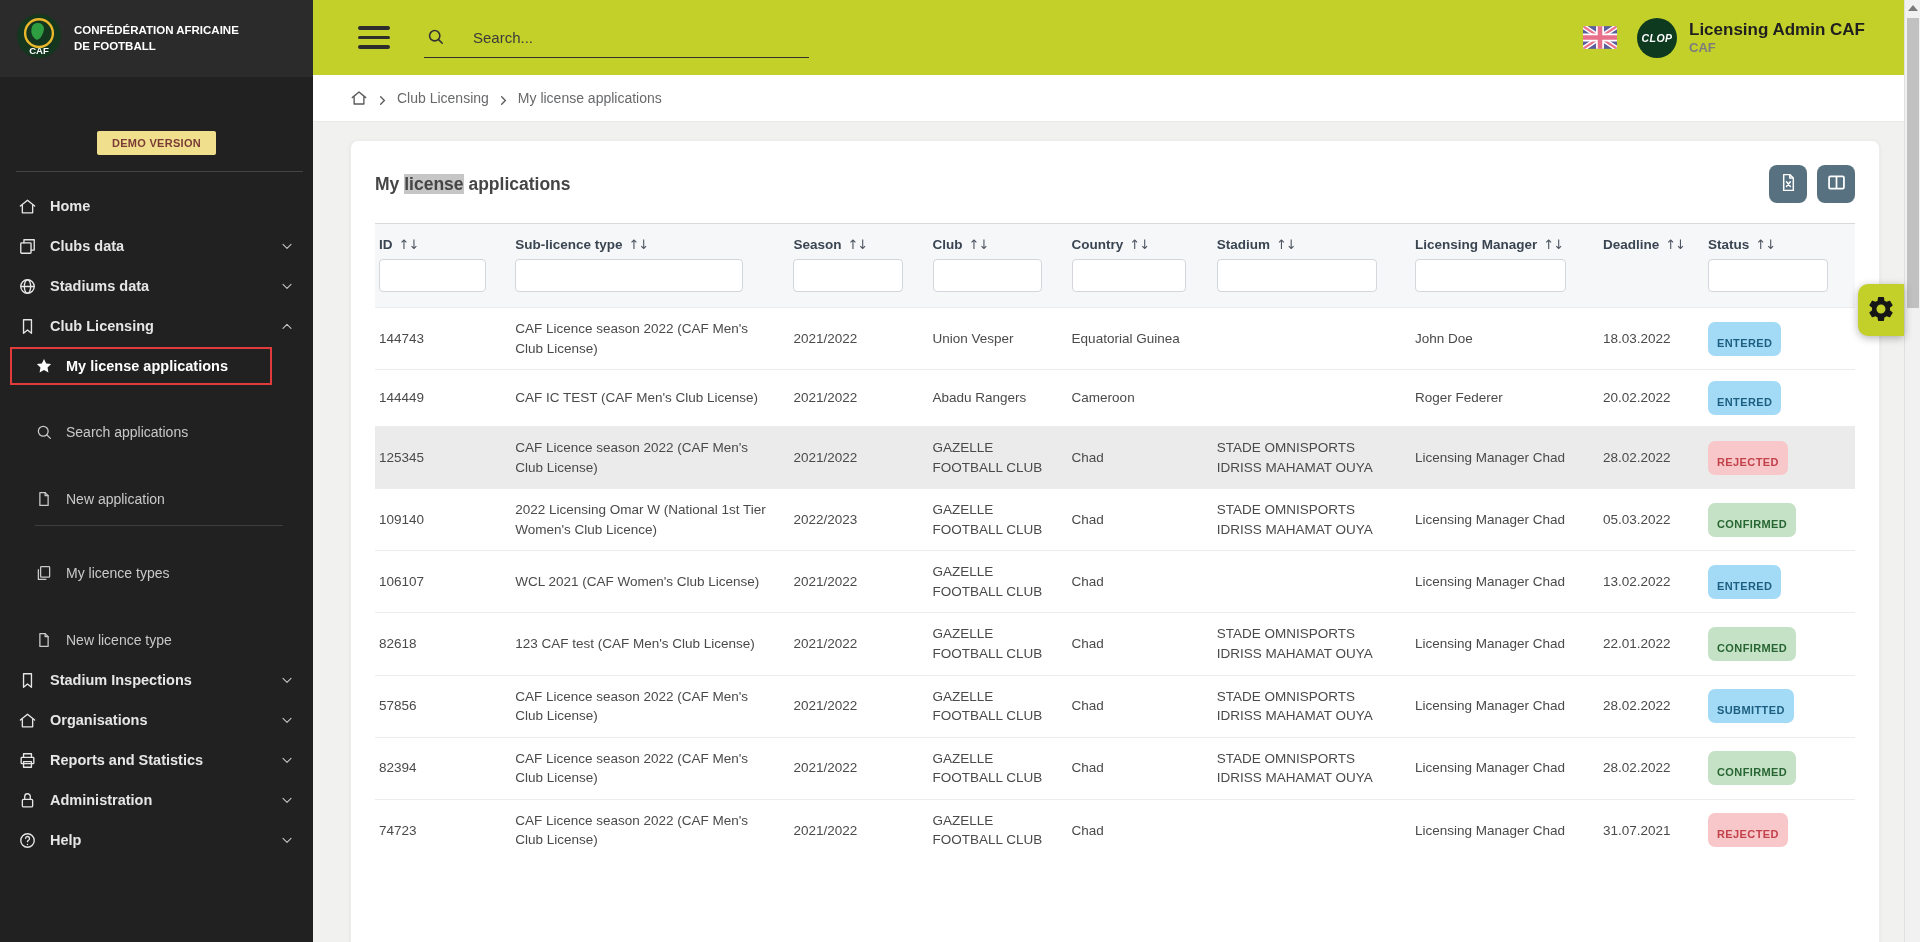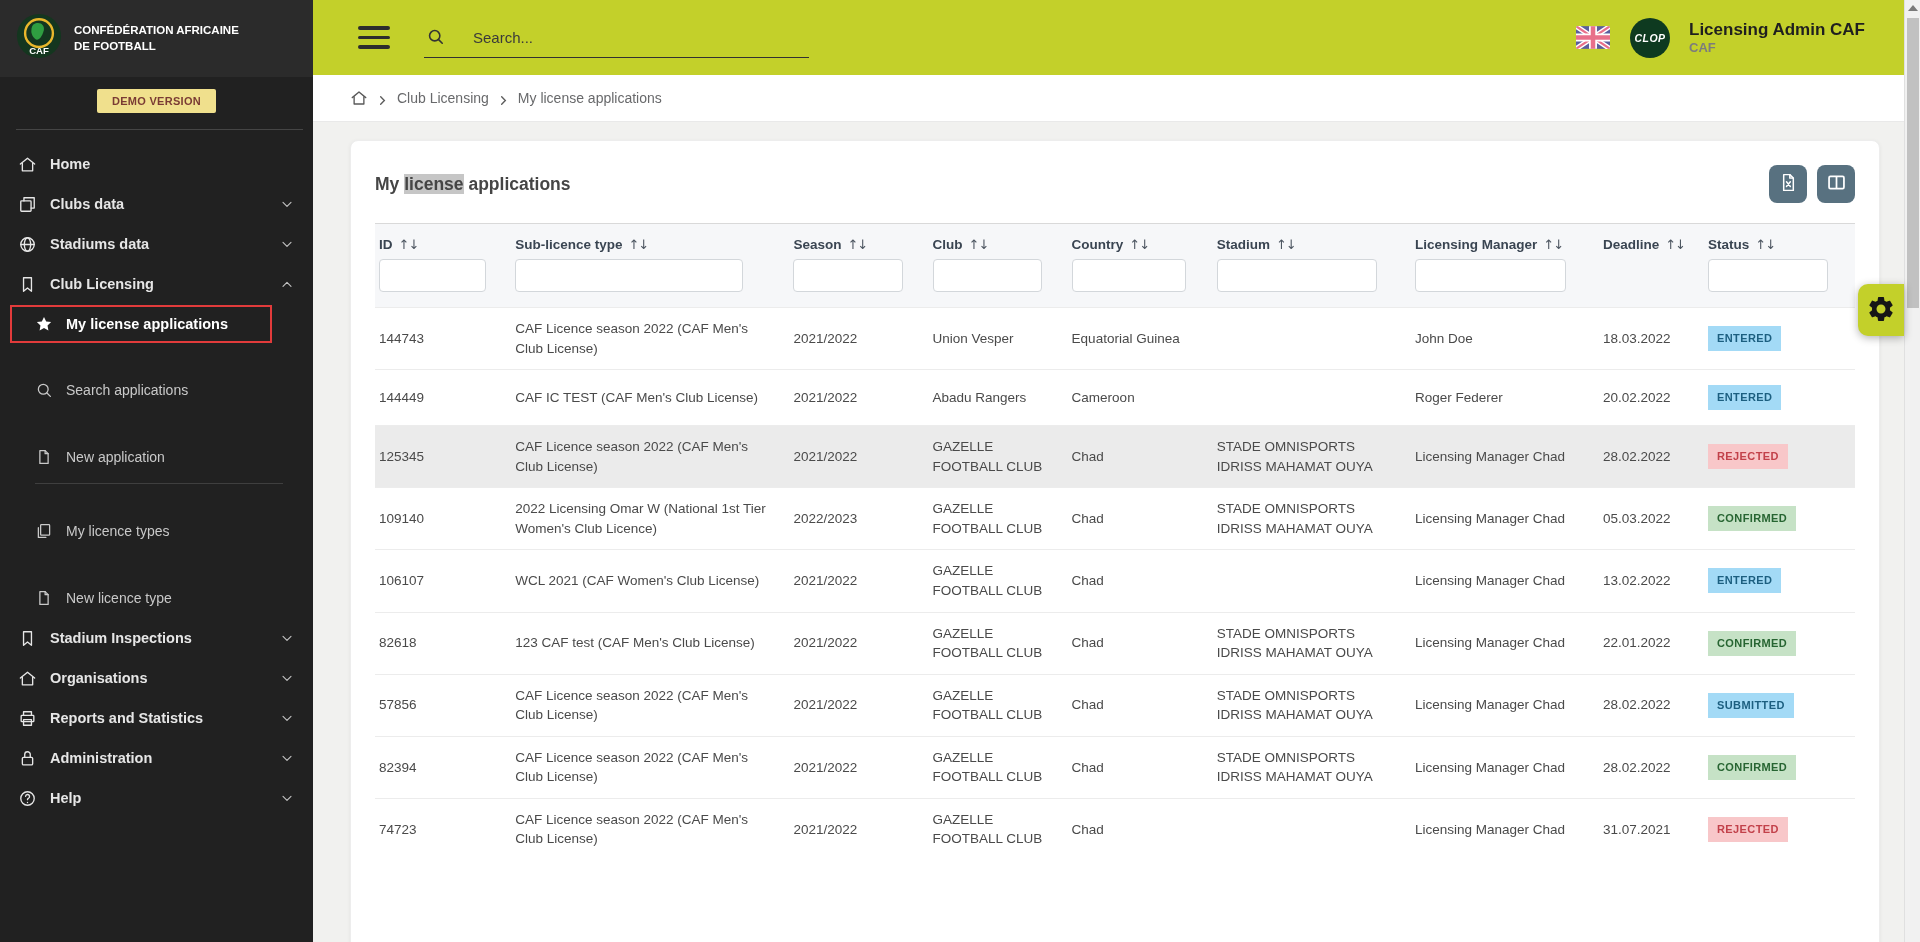--- a/index.html
+++ b/index.html
@@ -6,21 +6,21 @@
   html, body { width: 1920px; height: 942px; overflow: hidden; }
   body { font-family: "Liberation Sans", "DejaVu Sans", sans-serif; background: #f1f1ef; }
 
   .app { display: flex; width: 1920px; height: 942px; }
 
   
   .sidebar { width: 313px; flex-shrink: 0; background: #212121; color: #e4e4e4; }
   .side-header { background: #2b2b2b; padding: 13px 14px 14px 16px; display: flex; align-items: center; gap: 12px; }
   .side-header .org-name { font-size: 11.5px; font-weight: bold; color: #fff; line-height: 1.4; width: 180px; }
   .demo-wrap { text-align: center; padding: 12px 0 16px; }
-  .demo-badge { display: inline-block; background: #f0e08d; color: #7a3b34; font-size: 11px; font-weight: bold; letter-spacing: .3px; padding: 6px 15px; border-radius: 2px; }
+  .demo-badge { display: inline-block; background: #f0e08d; color: #7a3b34; font-size: 11px; font-weight: bold; letter-spacing: .3px; padding: 6px 15px; border-radius: 2px; margin-top: 42px; }
   .side-sep { border-bottom: 1px solid #454545; margin: 0 10px 14px 16px; }
   .side-item { position: relative; height: 40px; display: flex; align-items: center; gap: 13px; padding-left: 18px; padding-right: 42px; cursor: pointer; }
   .side-item.lvl1 { font-size: 14.5px; font-weight: bold; color: #e6e6e6; }
   .side-item.lvl2 { font-size: 14px; color: #c9c9c9; padding-left: 35px; margin-top: 27px; }
   .side-item .micon { width: 19px; height: 19px; flex-shrink: 0; display: inline-flex; }
   .side-item.lvl2 .micon { width: 18px; height: 18px; }
   .side-item .micon svg { width: 100%; height: 100%; }
   .side-item .chev { position: absolute; right: 18px; width: 16px; height: 16px; color: #c4c4c4; }
   .side-item .chev svg { width: 16px; height: 16px; }
   .side-item.active { border: 2px solid #e23b3b; margin: 1px 41px 1px 10px; padding-left: 23px; padding-right: 8px; height: 38px; color: #ffffff; font-weight: bold; font-size: 14.5px; }
@@ -31,21 +31,21 @@
   .topbar { height: 75px; background: #c3d02a; display: flex; align-items: center; padding: 0 55px 0 45px; flex-shrink: 0; }
   .hamburger { width: 32px; display: flex; flex-direction: column; gap: 6px; cursor: pointer; margin-right: 34px; }
   .hamburger span { display: block; height: 3.5px; background: #2d2d2d; border-radius: 2px; }
   .searchbox { display: flex; align-items: flex-end; gap: 28px; width: 385px; border-bottom: 1.5px solid #313131; padding: 4px 4px 11px 2px; margin-top: 6px; }
   .searchbox .sicon { width: 19px; height: 19px; color: #333; }
   .searchbox .sicon svg { width: 19px; height: 19px; }
   .searchbox input { flex: 1; background: transparent; border: none; outline: none; font-size: 15px; color: #333; font-family: inherit; }
   .searchbox input::placeholder { color: #3a3a3a; opacity: 1; }
   .topbar-right { margin-left: auto; display: flex; align-items: center; gap: 20px; }
   .flag { width: 34px; height: 23px; border-radius: 2px; overflow: hidden; display: inline-flex; cursor: pointer; }
-  .userchip { display: flex; align-items: center; gap: 19px; cursor: pointer; }
+  .userchip { display: flex; align-items: center; gap: 12px; cursor: pointer; }
   .avatar { width: 40px; height: 40px; border-radius: 50%; background: #0e3a20; display: flex; align-items: center; justify-content: center; color: #fff; font-size: 10.5px; font-weight: bold; font-style: italic; letter-spacing: .5px; }
   .user-name { font-size: 17px; font-weight: bold; color: #1f1f1f; line-height: 1.2; }
   .user-org { font-size: 13px; color: #7c7c7c; font-weight: bold; }
 
   
   .crumbbar { height: 47px; background: #fff; border-bottom: 1px solid #e9e9e9; display: flex; align-items: center; gap: 9px; padding-left: 37px; flex-shrink: 0; font-size: 14px; color: #68696b; }
   .crumbbar .bicon { width: 18px; height: 18px; color: #595959; }
   .crumbbar .bicon svg { width: 18px; height: 18px; }
   .crumb-sep { width: 11px; height: 11px; color: #5c5c5c; }
   .crumb-sep svg { width: 11px; height: 11px; }
@@ -64,21 +64,21 @@
   
   table { width: 100%; border-collapse: separate; border-spacing: 0; table-layout: fixed; }
   thead th { background: #f6f7f9; text-align: left; font-weight: bold; }
   tr.hdr-labels th { padding: 13px 6px 2px 4px; font-size: 13.5px; color: #3a4552; border-top: 1px solid #d9d9d9; cursor: pointer; }
   .sort { font-family: "DejaVu Sans", sans-serif; font-size: 13px; color: #4c5560; margin-left: 6px; letter-spacing: -1px; font-weight: normal; }
   tr.hdr-filters th { padding: 5px 6px 15px 4px; }
   .filter-input { width: 85%; height: 33px; border: 1px solid #d3d7db; border-radius: 4px; background: #fff; padding: 0 8px; font-size: 13px; font-family: inherit; outline: none; }
   tbody td { border-top: 1px solid #ececec; padding: 11px 10px 11px 4px; font-size: 13.5px; color: #4a4a4a; line-height: 1.45; vertical-align: middle; height: 56px; }
   tbody tr { cursor: pointer; }
   tbody tr.hl-row td { background: #ebebeb; }
-  .badge { display: inline-block; padding: 5px 9px 4px; border-radius: 0; font-size: 11px; font-weight: bold; letter-spacing: .4px; }
+  .badge { display: inline-block; padding: 14px 9px 4px; border-radius: 7px; font-size: 11px; font-weight: bold; letter-spacing: .4px; }
 
   
   .scrollbar { position: fixed; top: 0; right: 0; width: 16px; height: 942px; background: #f1f1f1; border-left: 1px solid #e0e0e0; z-index: 50; }
   .scroll-up { position: absolute; top: 5px; left: 3px; width: 0; height: 0; border-left: 5px solid transparent; border-right: 5px solid transparent; border-bottom: 6px solid #7a7a7a; cursor: pointer; }
   .scroll-thumb { position: absolute; top: 18px; left: 2px; width: 12px; height: 290px; background: #c1c1c1; cursor: pointer; }
   .gear-btn { position: fixed; top: 284px; right: 16px; width: 46px; height: 52px; background: #c3d02a; border: none; border-radius: 10px 0 0 10px; display: flex; align-items: center; justify-content: center; box-shadow: 0 2px 8px rgba(0,0,0,.3); cursor: pointer; z-index: 60; }
   .gear-btn svg { width: 30px; height: 30px; fill: #161616; }
 </style>
 </head>
 <body>

